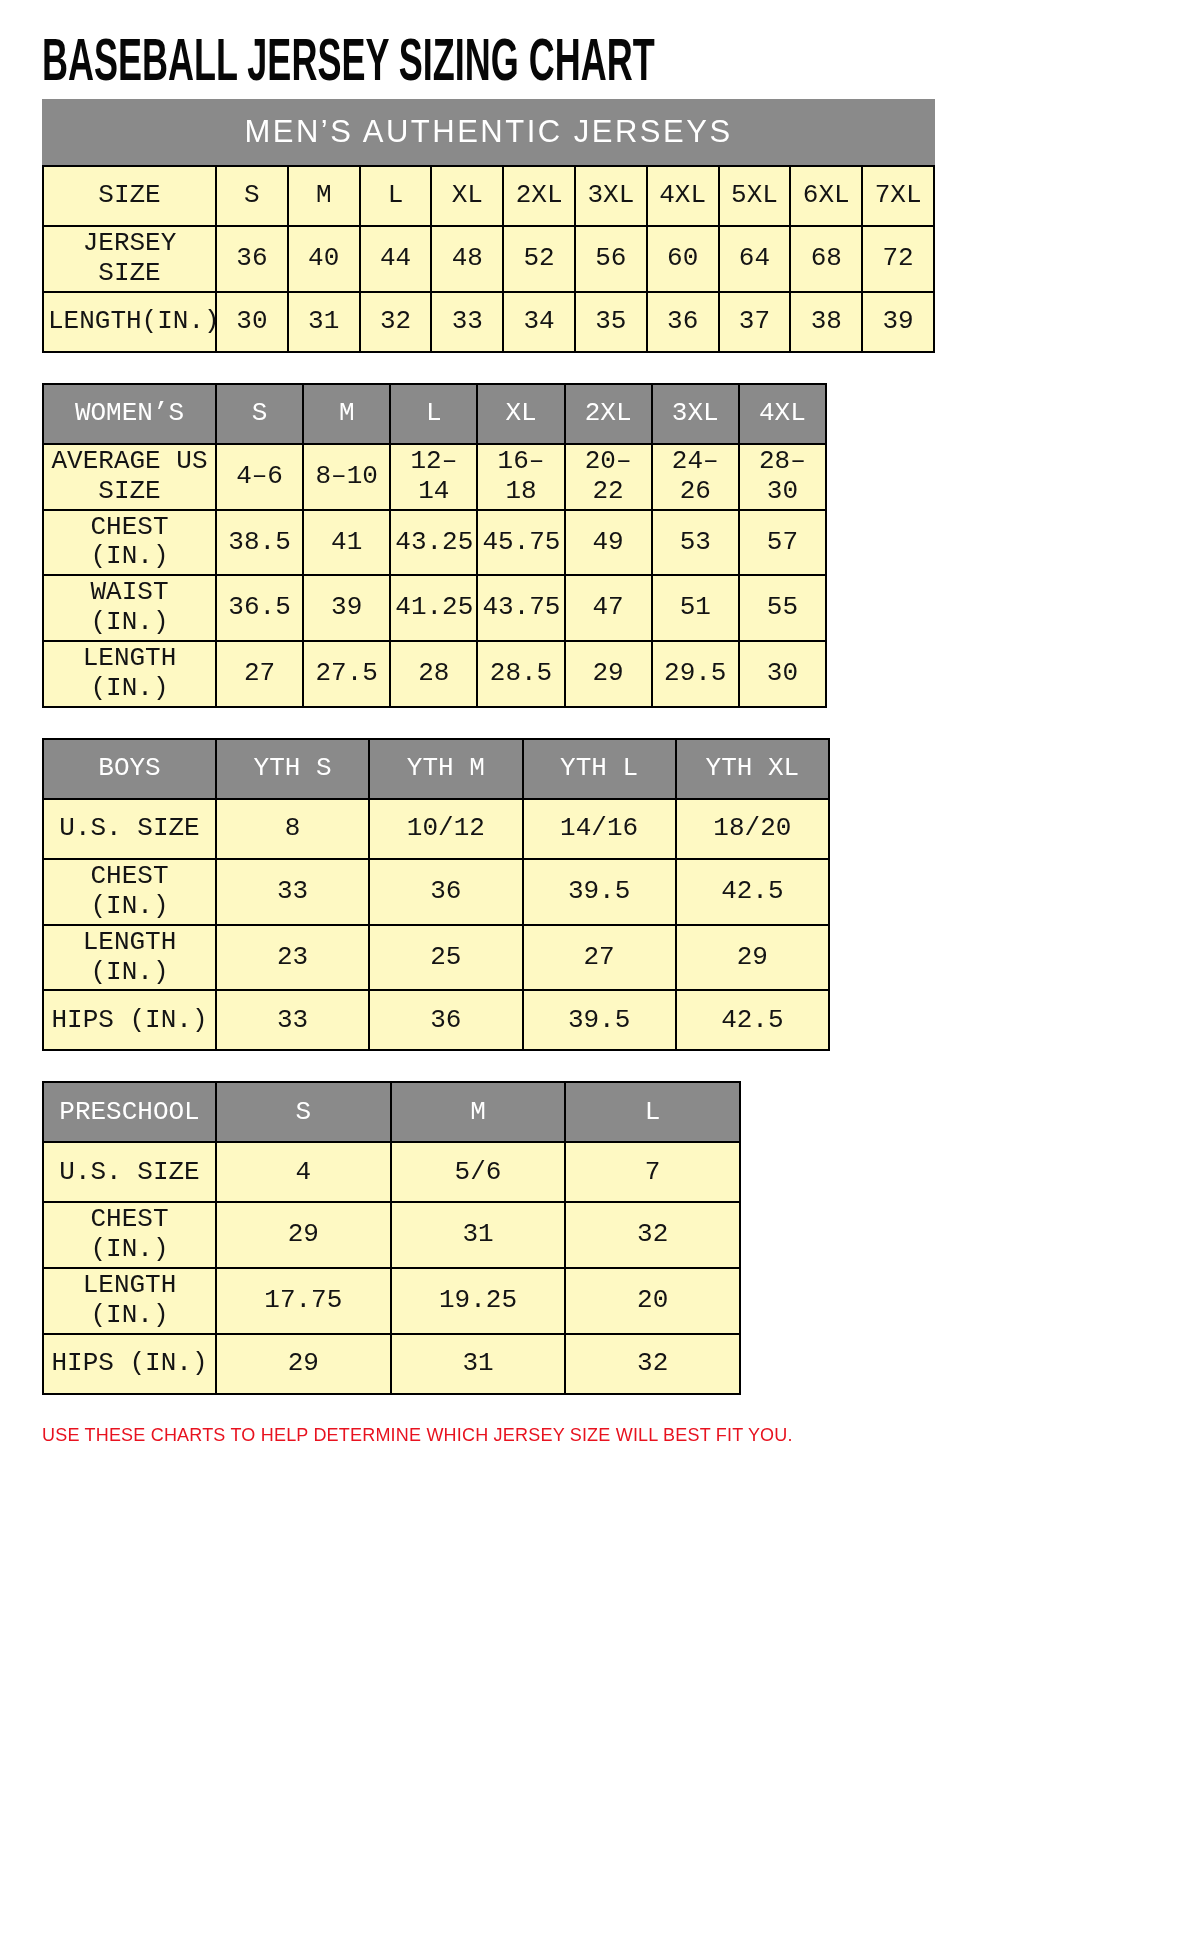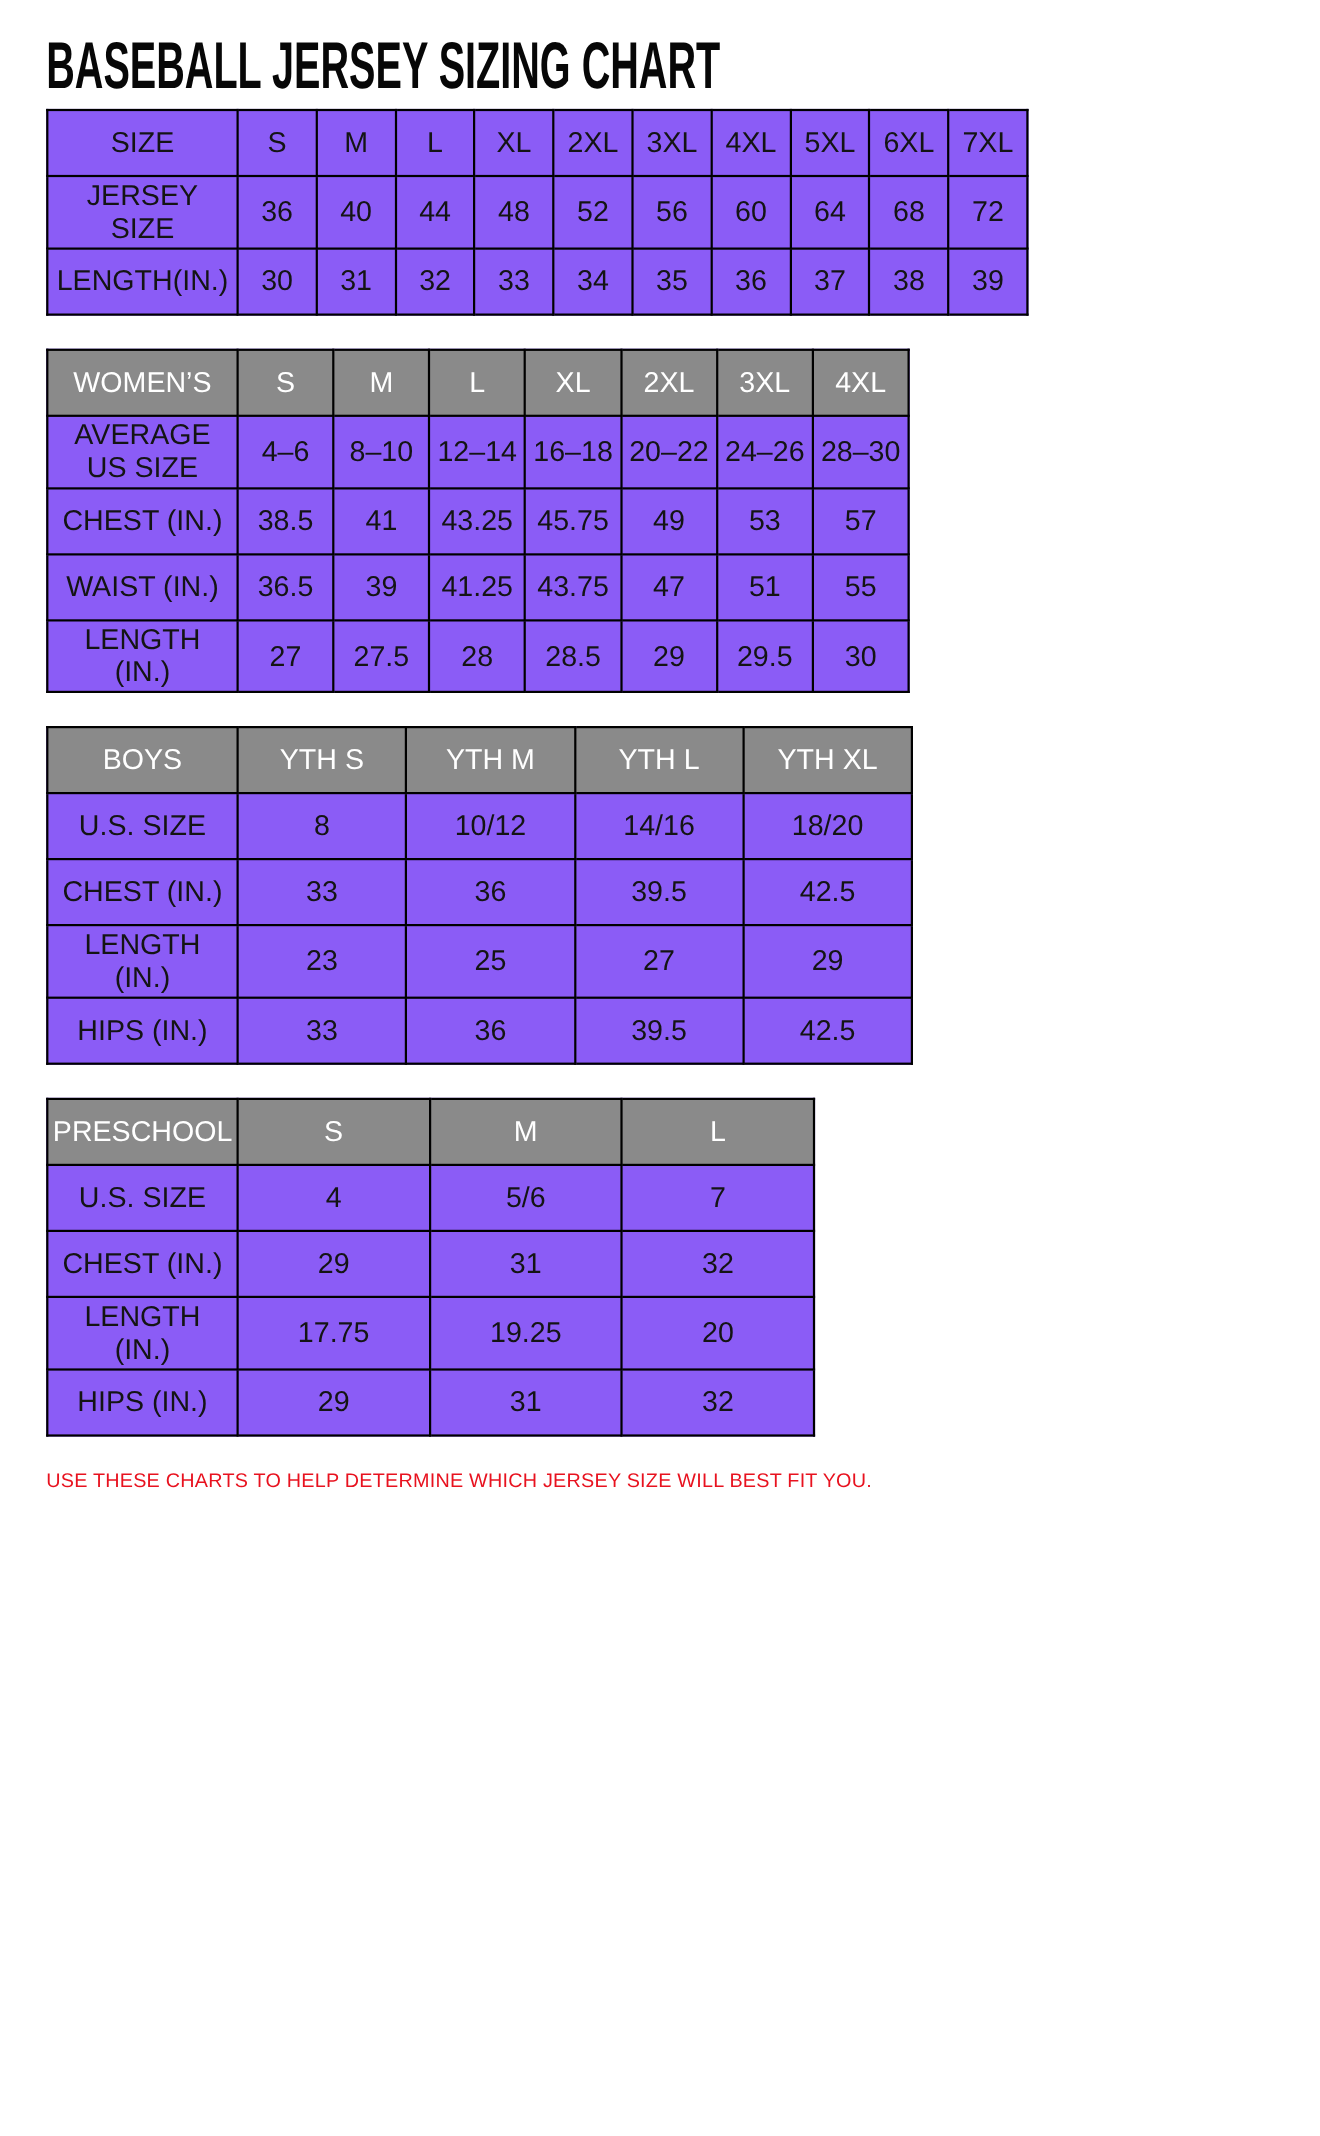--- a/index.html
+++ b/index.html
@@ -42,21 +42,22 @@
     align-items: center;
     justify-content: center;
     font-size: 31px;
     letter-spacing: 2.5px;
   }
   .band.w-mens { width: 893px; }
 
   table {
     border-collapse: collapse;
     table-layout: fixed;
-    background: #8b5cf6;
+    background: #fef9c3;
+    font-family: Liberation Mono, monospace;
   }
   .t-mens      { width: 893px; }
   .t-womens    { width: 785px; }
   .t-boys      { width: 788px; }
   .t-preschool { width: 699px; }
 
   th, td {
     border: 2px solid var(--border, #000000);
     font-size: 26px;
     font-weight: normal;
@@ -82,20 +83,21 @@
 </style>
 </head>
 <body>
 
 <div class="page">
 
   <h1 class="title">BASEBALL JERSEY SIZING CHART</h1>
 
 
   <section class="tbl">
+    <div class="band w-mens">MEN’S AUTHENTIC JERSEYS</div>
     <table class="t-mens">
       <tbody>
           <tr>
             <th>SIZE</th>
             <td>S</td>
             <td>M</td>
             <td>L</td>
             <td>XL</td>
             <td>2XL</td>
             <td>3XL</td>

